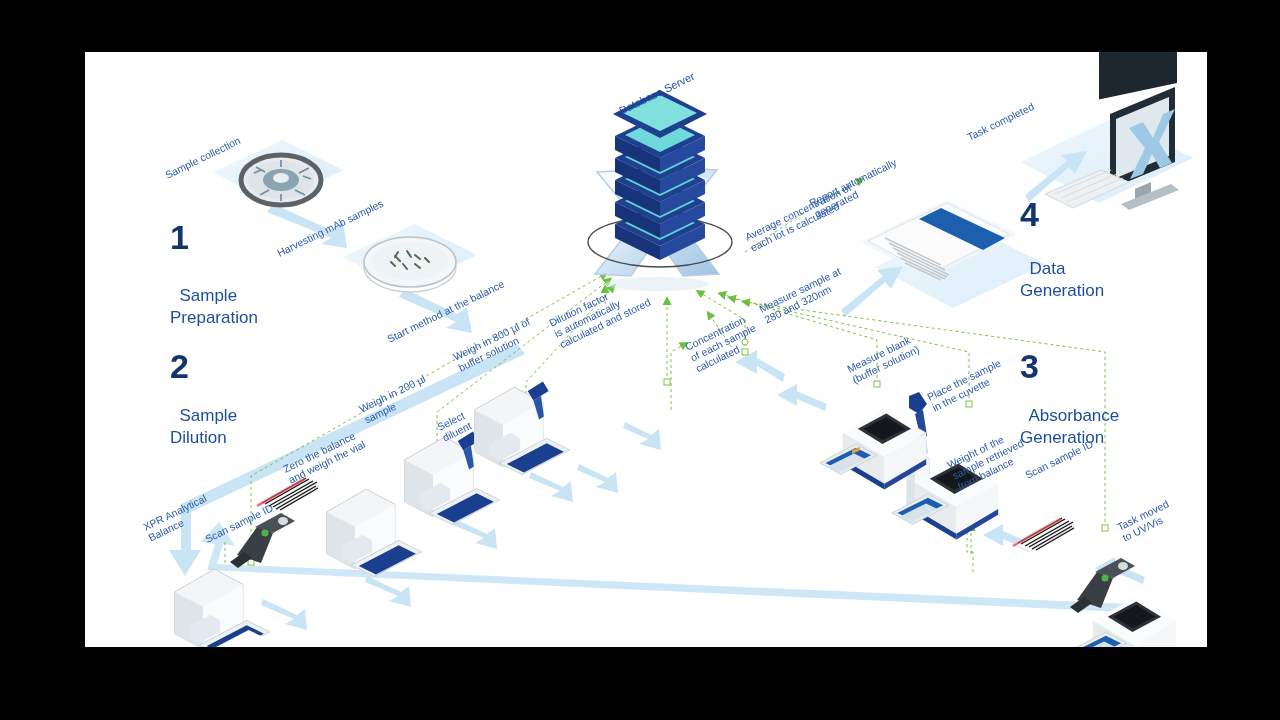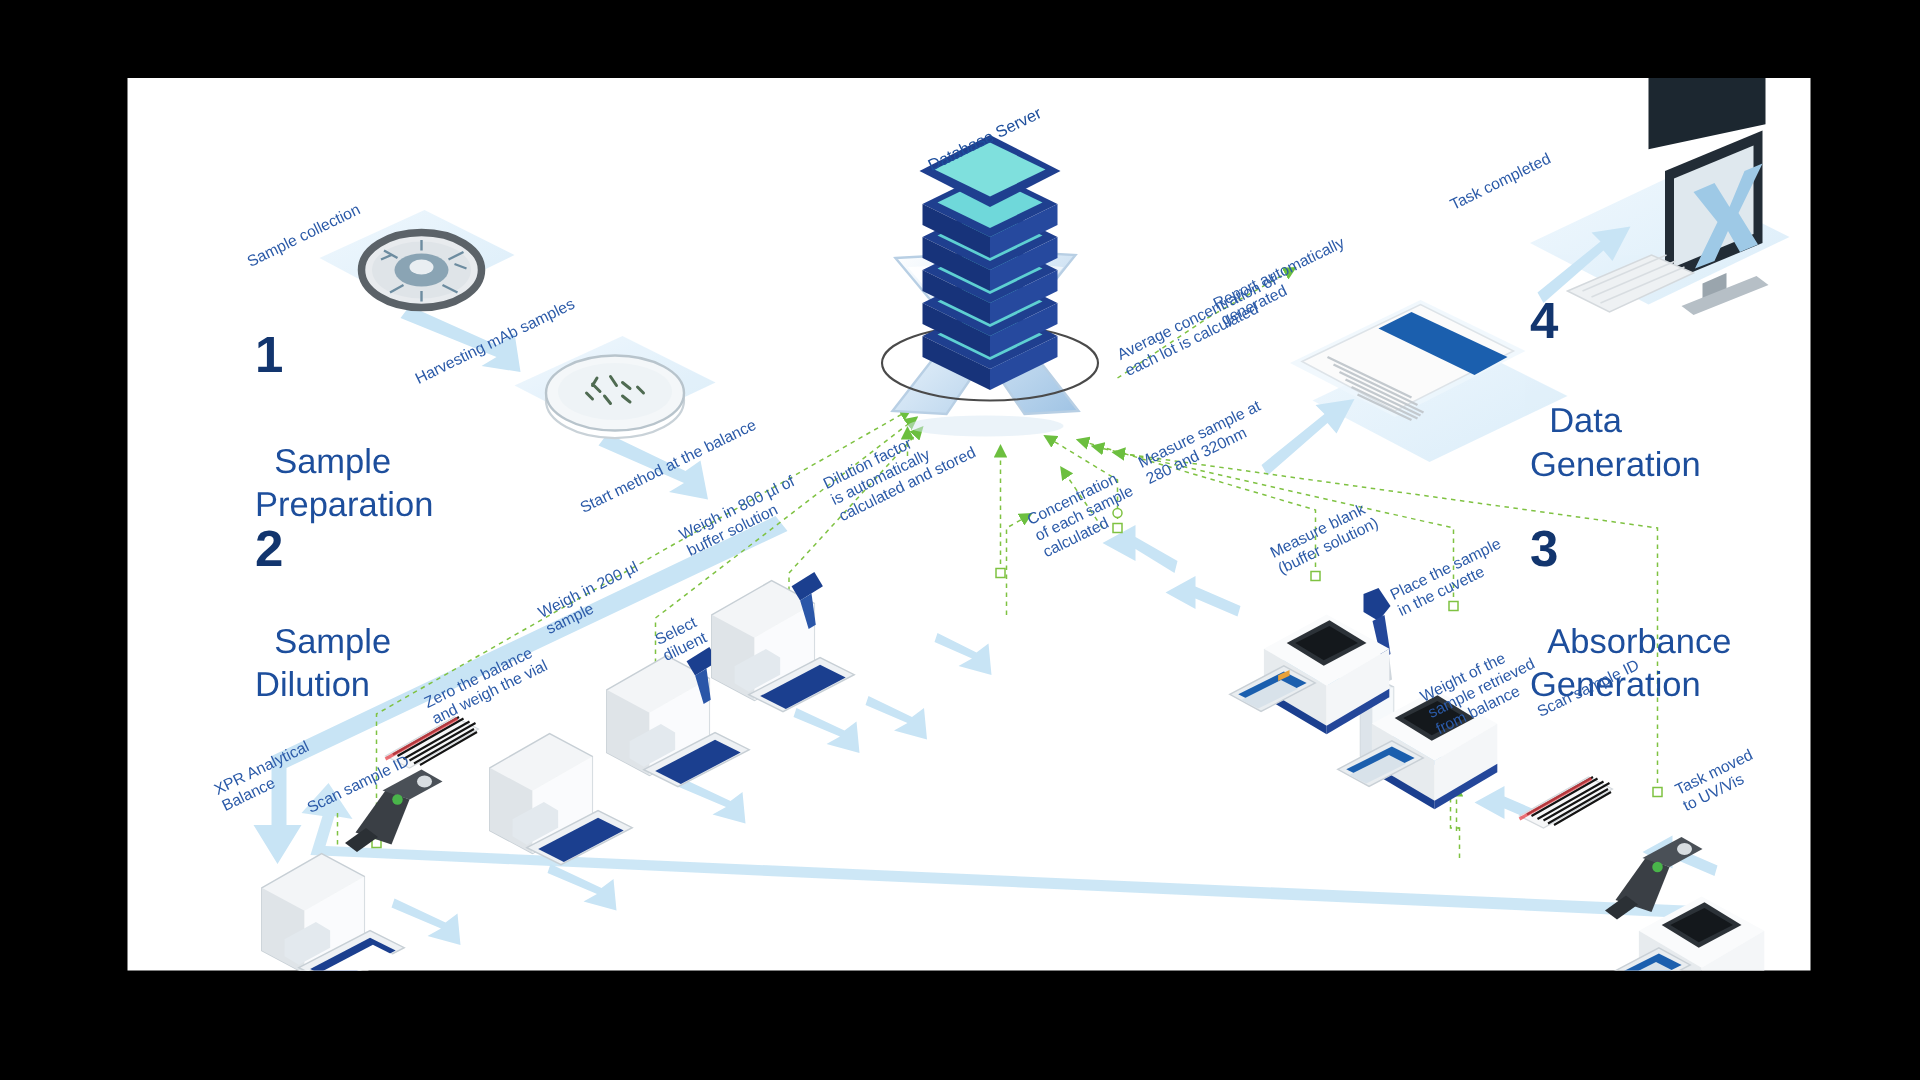--- a/index.html
+++ b/index.html
@@ -2,21 +2,21 @@
 <html><head>
 <meta charset="utf-8">
 <style>
   html,body{margin:0;padding:0;background:#000;}
   body{width:1280px;height:720px;overflow:hidden;font-family:"Liberation Sans",sans-serif;}
   #stage{position:relative;width:1280px;height:720px;background:#000;}
   #canvas{position:absolute;left:85px;top:52px;width:1122px;height:595px;background:#ffffff;overflow:hidden;}
   .abs{position:absolute;}
   .lbl{position:absolute;color:#2b5aa8;font-size:10.5px;line-height:1.15;font-weight:400;white-space:pre;transform-origin:0 0;}
   .step-num{position:absolute;color:#12356e;font-weight:bold;font-size:34px;line-height:1;letter-spacing:-1px;}
-  .step-title{position:absolute;color:#1d4e9c;font-size:23px;line-height:1.25;white-space:pre;}
+  .step-title{position:absolute;color:#1d4e9c;font-size:17px;line-height:1.25;white-space:pre;}
   .srv-lbl{position:absolute;color:#1d4e9c;font-size:11px;white-space:pre;transform-origin:0 0;}
   svg{overflow:visible;}
 </style>
 </head>
 <body>
 
 <div id="stage">
 <div id="canvas">
 
 <svg class="abs" style="left:0;top:0;" width="1122" height="595" viewBox="0 0 1122 595">

